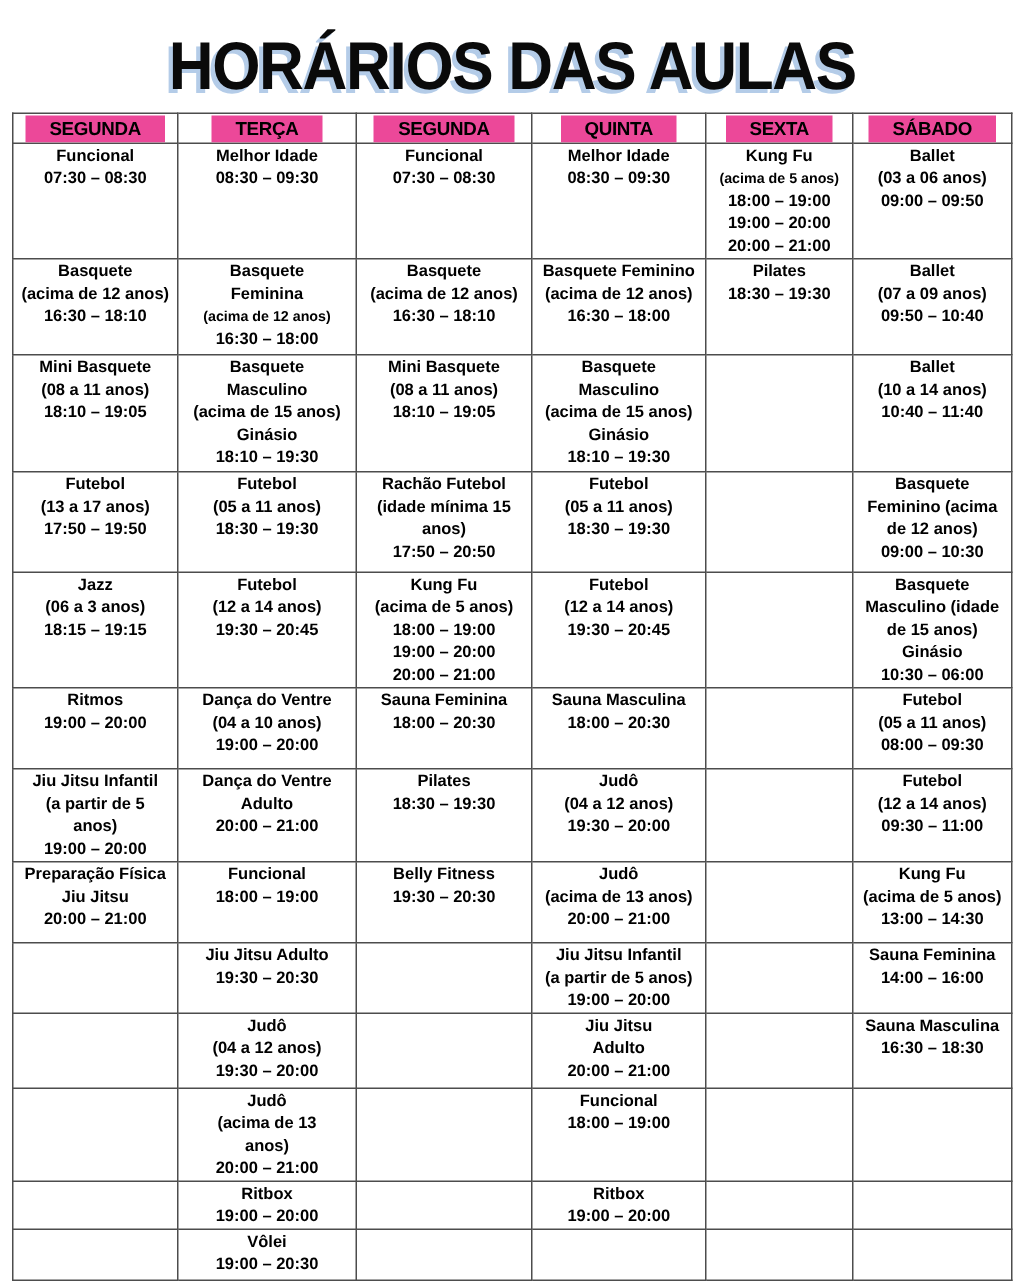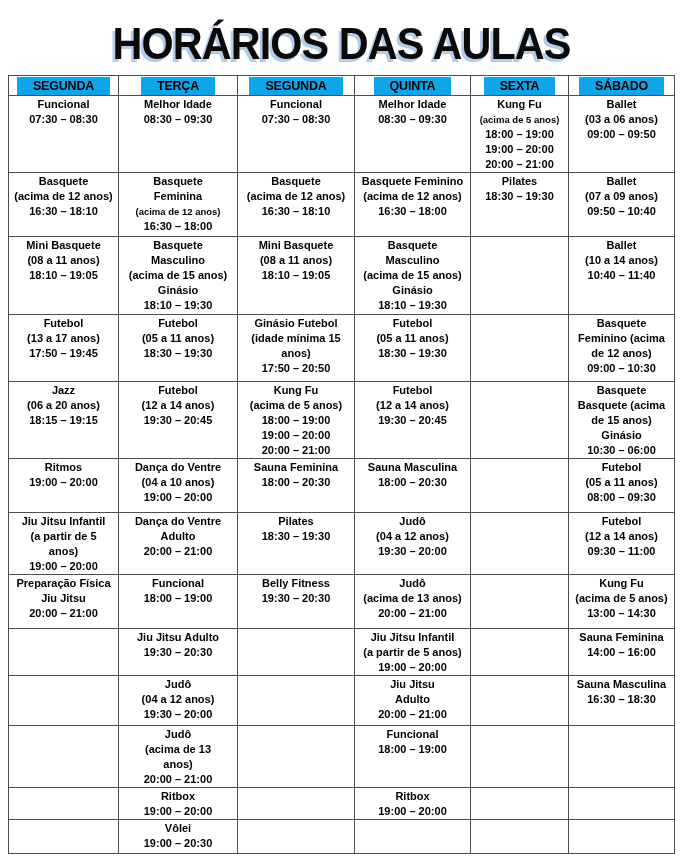--- a/index.html
+++ b/index.html
@@ -41,21 +41,21 @@
     text-align: center;
     padding: 1px 2px 0 2px;
     font-size: 11px;
     line-height: 15px;
     overflow: hidden;
   }
   thead tr { height: 20px; }
   th { font-weight: 700; padding-top: 0; }
   th .hl {
     display: inline-block;
-    background: #0ea5e9;
+    background: #ec4899;
     padding: 1px 16px;
     font-size: 12.5px;
     letter-spacing: -0.2px;
     line-height: 16px;
   }
   .n { font-weight: 700; white-space: nowrap; }
   .n.small { font-size: 9.5px; }
   .t { font-weight: 700; white-space: nowrap; }
 
   tbody tr:nth-child(1)  { height: 75px; }
@@ -189,50 +189,50 @@
           <td>
             <div class="n">Ballet</div>
             <div class="n">(10 a 14 anos)</div>
             <div class="t">10:40 – 11:40</div>
           </td>
         </tr>
         <tr>
           <td>
             <div class="n">Futebol</div>
             <div class="n">(13 a 17 anos)</div>
-            <div class="t">17:50 – 19:45</div>
+            <div class="t">17:50 – 19:50</div>
           </td>
           <td>
             <div class="n">Futebol</div>
             <div class="n">(05 a 11 anos)</div>
             <div class="t">18:30 – 19:30</div>
           </td>
           <td>
-            <div class="n">Ginásio Futebol</div>
+            <div class="n">Rachão Futebol</div>
             <div class="n">(idade mínima 15</div>
             <div class="n">anos)</div>
             <div class="t">17:50 – 20:50</div>
           </td>
           <td>
             <div class="n">Futebol</div>
             <div class="n">(05 a 11 anos)</div>
             <div class="t">18:30 – 19:30</div>
           </td>
           <td></td>
           <td>
             <div class="n">Basquete</div>
             <div class="n">Feminino (acima</div>
             <div class="n">de 12 anos)</div>
             <div class="t">09:00 – 10:30</div>
           </td>
         </tr>
         <tr>
           <td>
             <div class="n">Jazz</div>
-            <div class="n">(06 a 20 anos)</div>
+            <div class="n">(06 a 3 anos)</div>
             <div class="t">18:15 – 19:15</div>
           </td>
           <td>
             <div class="n">Futebol</div>
             <div class="n">(12 a 14 anos)</div>
             <div class="t">19:30 – 20:45</div>
           </td>
           <td>
             <div class="n">Kung Fu</div>
             <div class="n">(acima de 5 anos)</div>
@@ -241,21 +241,21 @@
             <div class="t">20:00 – 21:00</div>
           </td>
           <td>
             <div class="n">Futebol</div>
             <div class="n">(12 a 14 anos)</div>
             <div class="t">19:30 – 20:45</div>
           </td>
           <td></td>
           <td>
             <div class="n">Basquete</div>
-            <div class="n">Basquete (acima</div>
+            <div class="n">Masculino (idade</div>
             <div class="n">de 15 anos)</div>
             <div class="n">Ginásio</div>
             <div class="t">10:30 – 06:00</div>
           </td>
         </tr>
         <tr>
           <td>
             <div class="n">Ritmos</div>
             <div class="t">19:00 – 20:00</div>
           </td>

